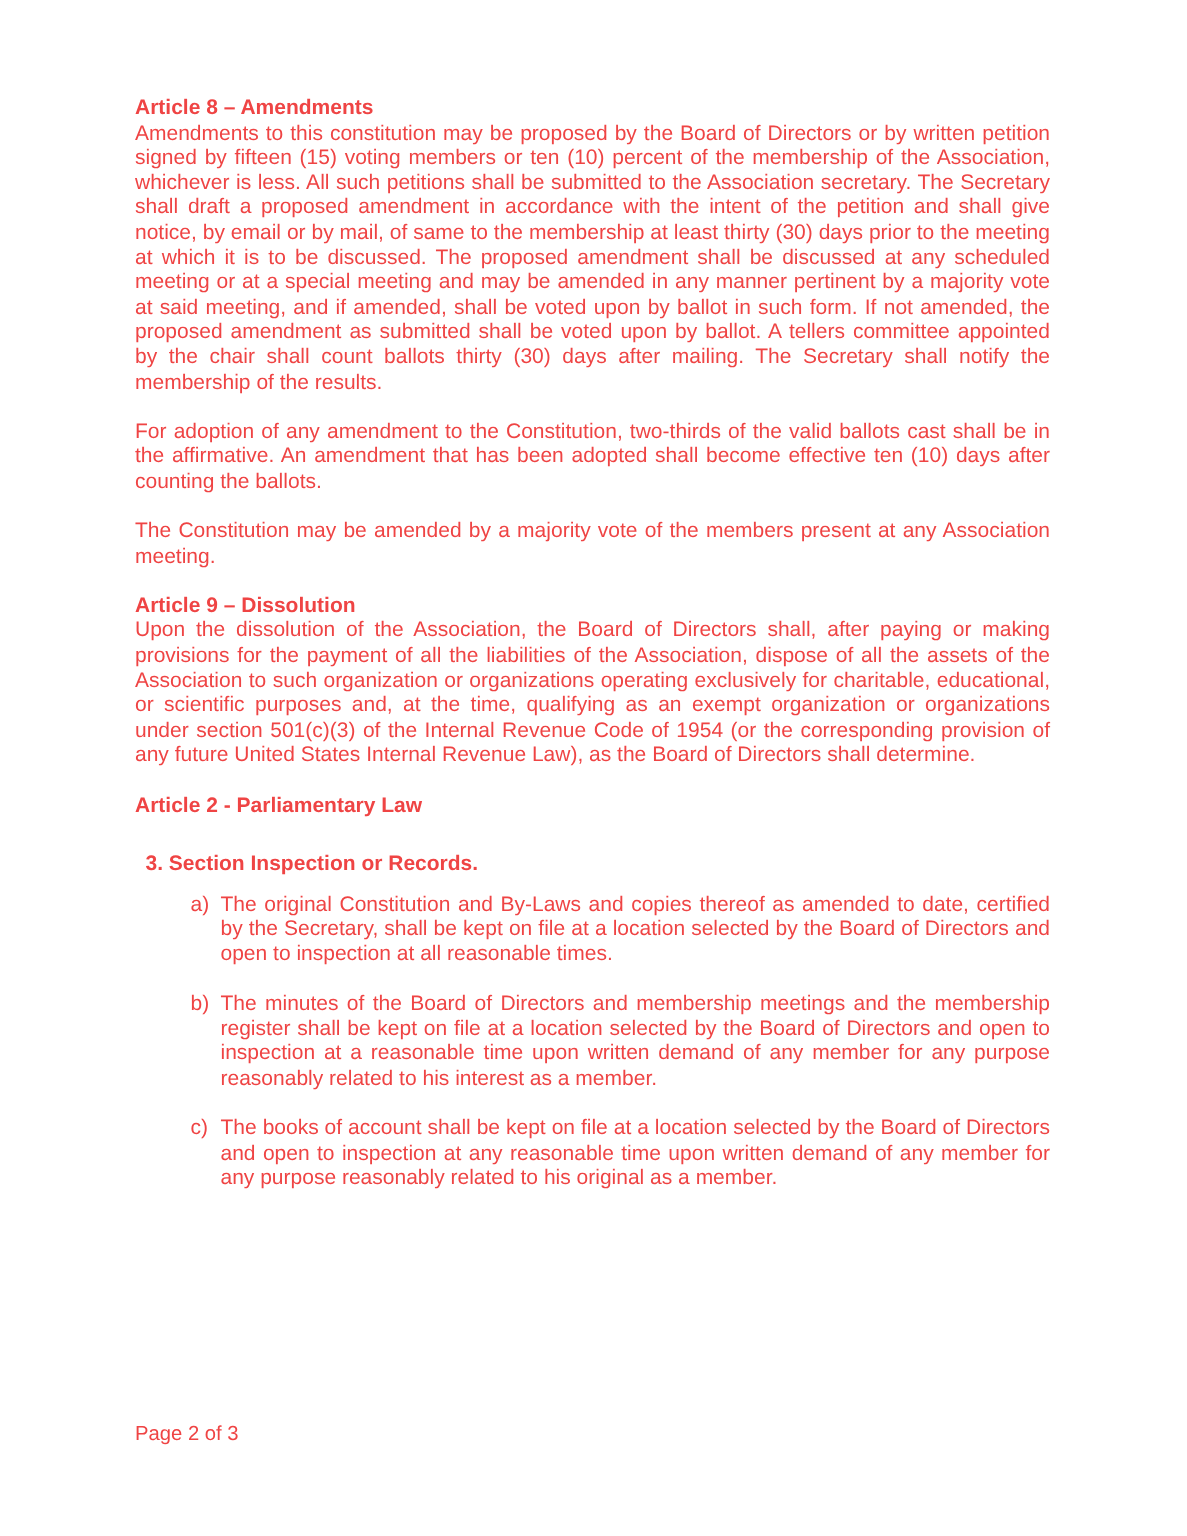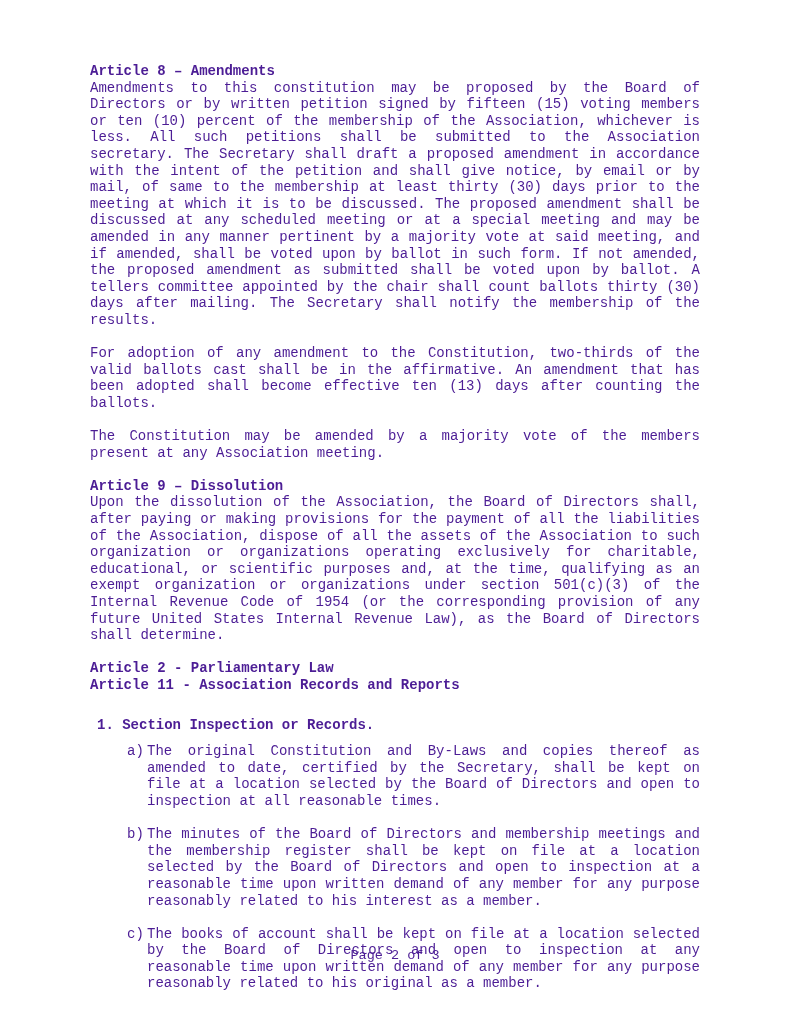--- a/index.html
+++ b/index.html
@@ -6,22 +6,22 @@
   html, body {
     margin: 0;
     padding: 0;
     background: #ffffff;
   }
   .page {
     position: relative;
     width: 791px;
     height: 1024px;
     background: #ffffff;
-    font-family: Liberation Mono, monospace;
-    color: #4c1d95;
+    font-family: Liberation Sans, sans-serif;
+    color: #ef4444;
     overflow: hidden;
   }
   .content {
     position: absolute;
     left: 90px;
     top: 63px;
     width: 610px;
     font-size: 14px;
     line-height: 16.6px;
   }
@@ -53,51 +53,50 @@
   }
   .item-text {
     flex: 1;
     text-align: justify;
   }
   .footer {
     position: absolute;
     left: 90px;
     top: 948px;
     width: 610px;
-    text-align: center;
+    text-align: left;
     font-size: 13.5px;
     line-height: 16px;
   }
 </style>
 </head>
 <body>
 
 <div class="page">
   <main class="content">
 
     <section>
       <h2 class="heading">Article 8 – Amendments</h2>
       <p class="para">Amendments to this constitution may be proposed by the Board of Directors or by written petition signed by fifteen (15) voting members or ten (10) percent of the membership of the Association, whichever is less. All such petitions shall be submitted to the Association secretary. The Secretary shall draft a proposed amendment in accordance with the intent of the petition and shall give notice, by email or by mail, of same to the membership at least thirty (30) days prior to the meeting at which it is to be discussed. The proposed amendment shall be discussed at any scheduled meeting or at a special meeting and may be amended in any manner pertinent by a majority vote at said meeting, and if amended, shall be voted upon by ballot in such form. If not amended, the proposed amendment as submitted shall be voted upon by ballot. A tellers committee appointed by the chair shall count ballots thirty (30) days after mailing. The Secretary shall notify the membership of the results.</p>
-      <p class="para">For adoption of any amendment to the Constitution, two-thirds of the valid ballots cast shall be in the affirmative. An amendment that has been adopted shall become effective ten (13) days after counting the ballots.</p>
+      <p class="para">For adoption of any amendment to the Constitution, two-thirds of the valid ballots cast shall be in the affirmative. An amendment that has been adopted shall become effective ten (10) days after counting the ballots.</p>
       <p class="para">The Constitution may be amended by a majority vote of the members present at any Association meeting.</p>
     </section>
 
     <section>
       <h2 class="heading">Article 9 – Dissolution</h2>
       <p class="para">Upon the dissolution of the Association, the Board of Directors shall, after paying or making provisions for the payment of all the liabilities of the Association, dispose of all the assets of the Association to such organization or organizations operating exclusively for charitable, educational, or scientific purposes and, at the time, qualifying as an exempt organization or organizations under section 501(c)(3) of the Internal Revenue Code of 1954 (or the corresponding provision of any future United States Internal Revenue Law), as the Board of Directors shall determine.</p>
     </section>
 
     <section>
       <h2 class="heading">Article 2 - Parliamentary Law</h2>
     </section>
 
     <section>
-      <h2 class="heading">Article 11 - Association Records and Reports</h2>
 
-      <div class="list-title">1. Section Inspection or Records.</div>
+      <div class="list-title">3. Section Inspection or Records.</div>
 
       <div class="list-item first">
         <span class="item-label">a)</span>
         <div class="item-text">The original Constitution and By-Laws and copies thereof as amended to date, certified by the Secretary, shall be kept on file at a location selected by the Board of Directors and open to inspection at all reasonable times.</div>
       </div>
 
       <div class="list-item">
         <span class="item-label">b)</span>
         <div class="item-text">The minutes of the Board of Directors and membership meetings and the membership register shall be kept on file at a location selected by the Board of Directors and open to inspection at a reasonable time upon written demand of any member for any purpose reasonably related to his interest as a member.</div>
       </div>

